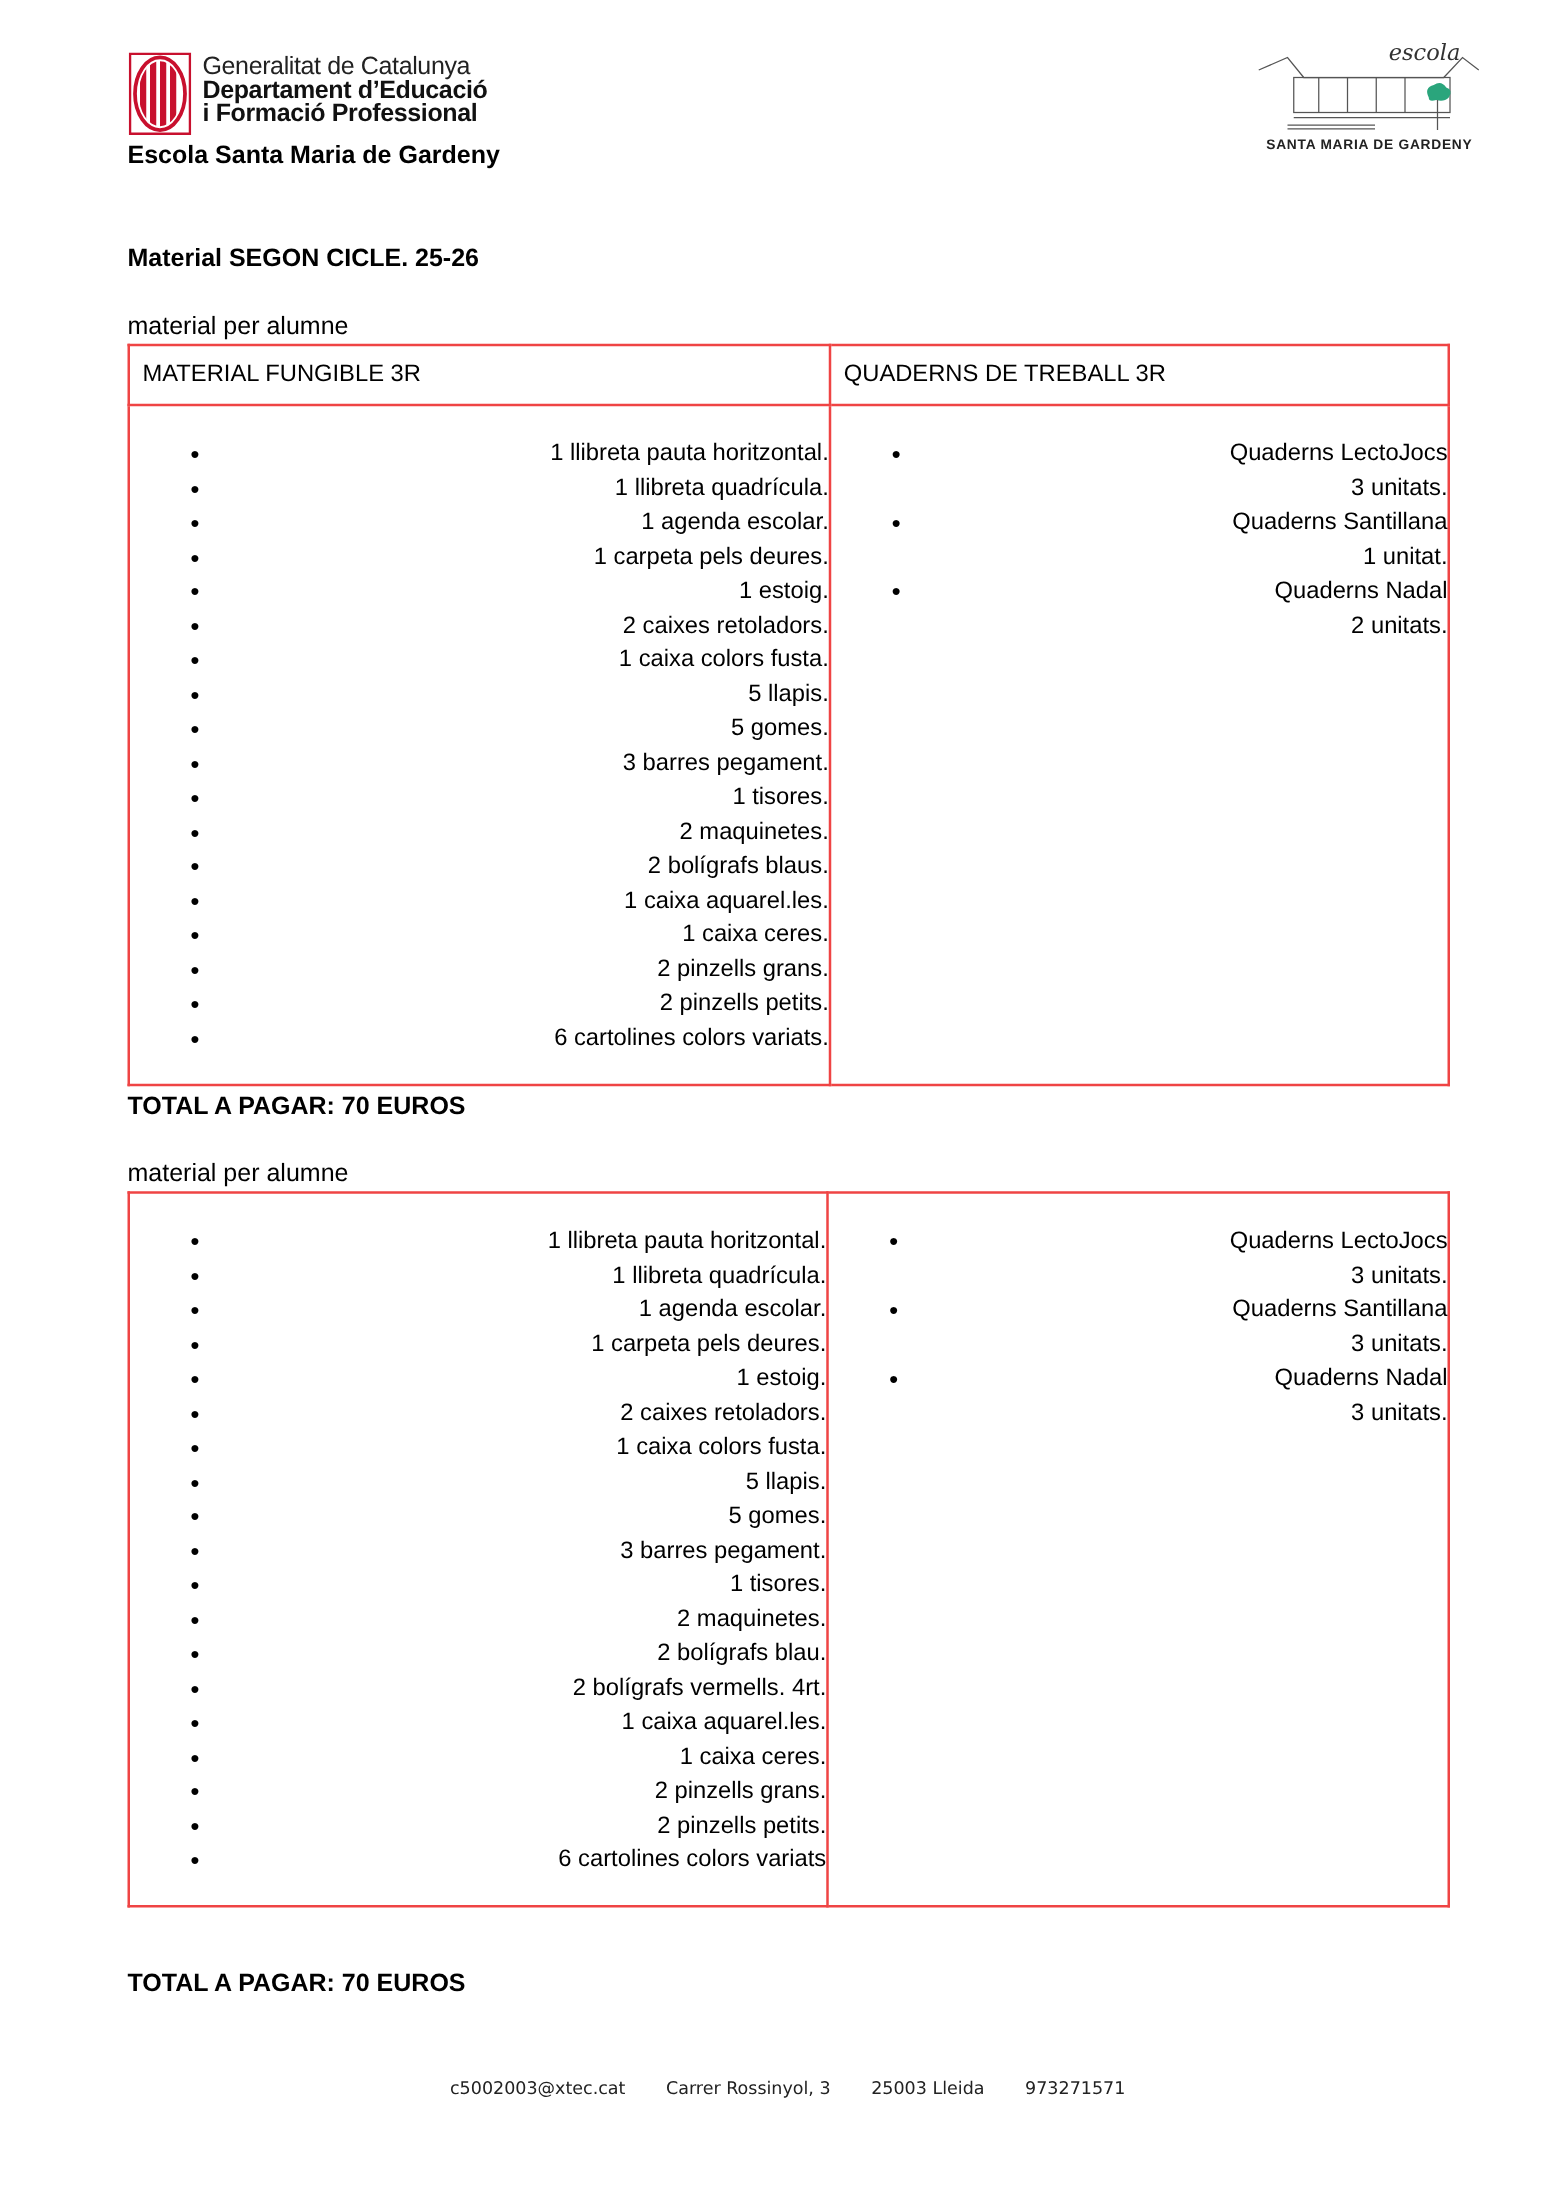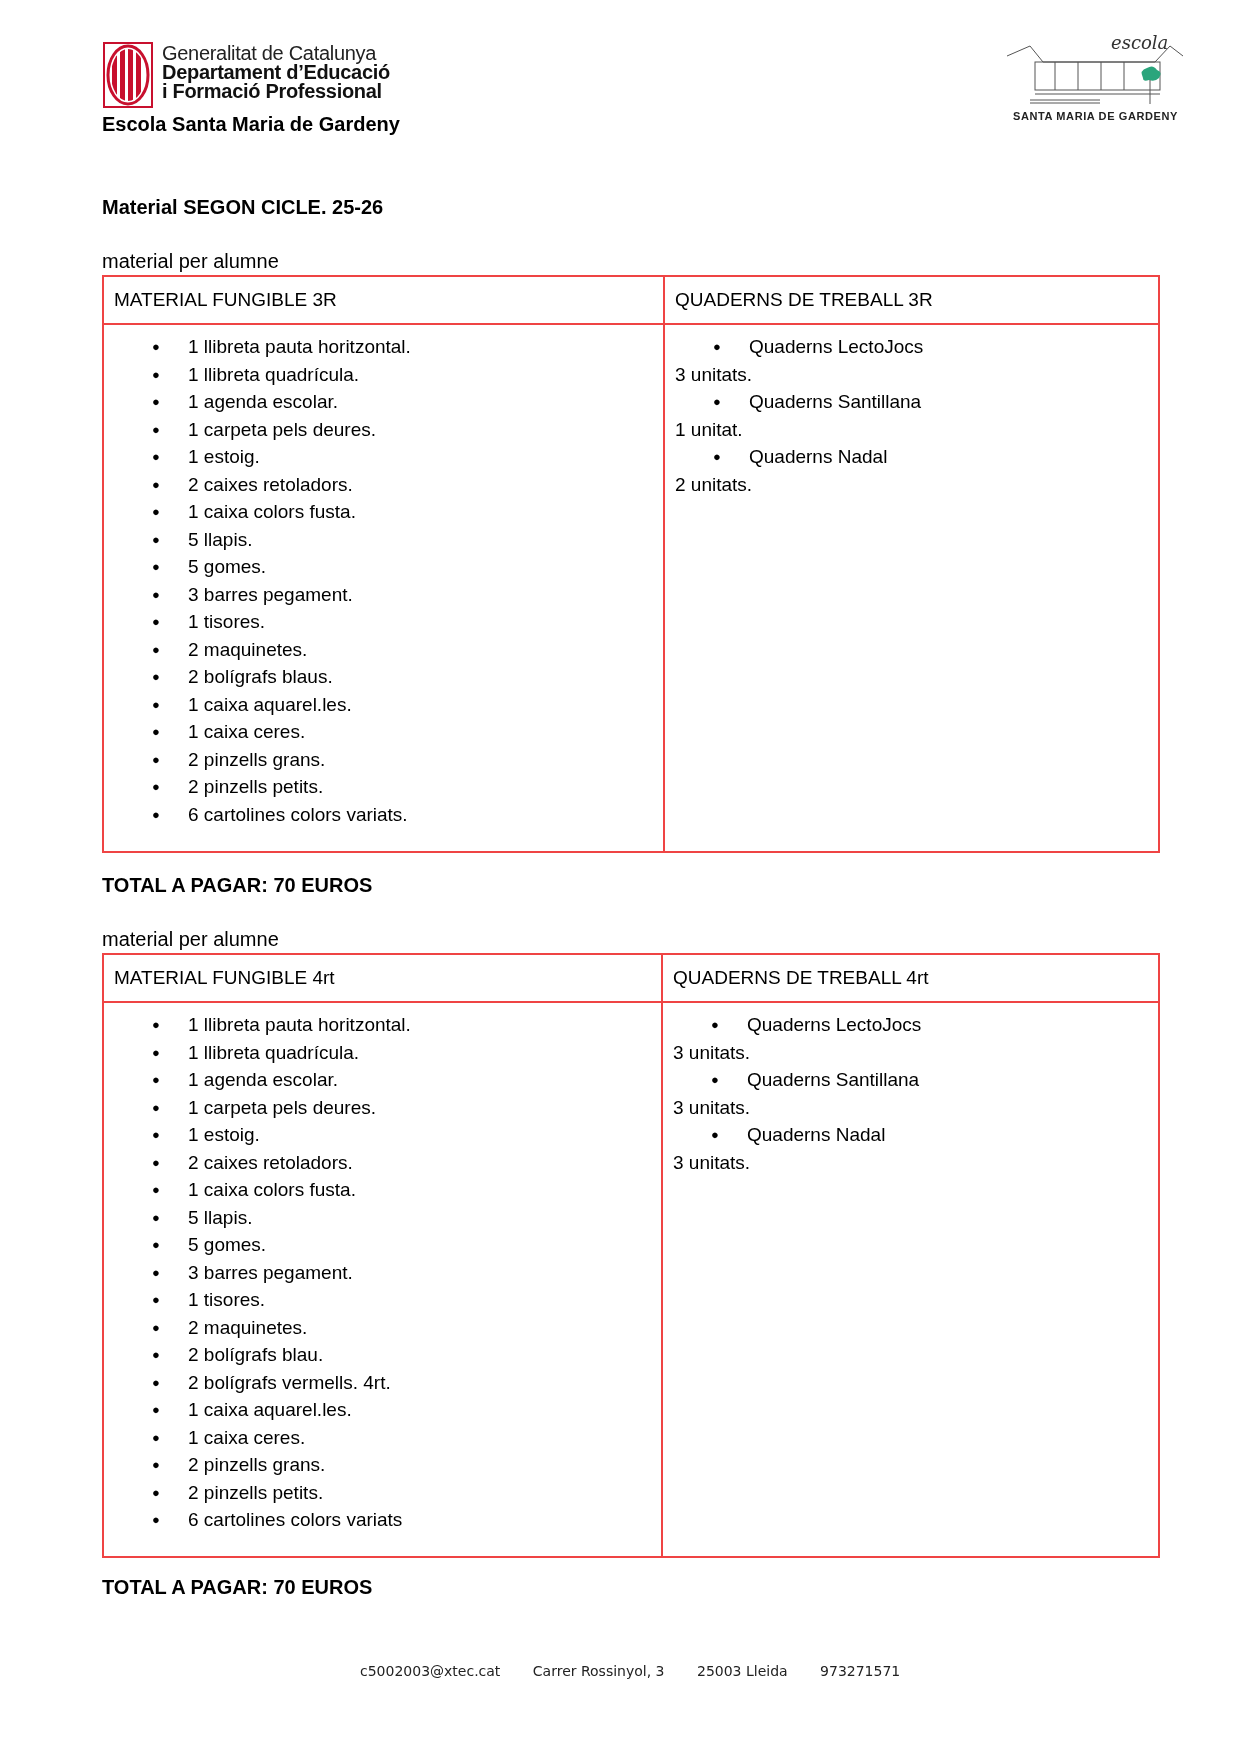--- a/index.html
+++ b/index.html
@@ -21,21 +21,21 @@
     .doc-title { position: absolute; left: 102px; top: 196px; font-size: 20px; font-weight: bold; }
     .section-label { position: absolute; left: 102px; font-size: 20px; font-weight: normal; }
     .total { position: absolute; left: 102px; font-size: 20px; font-weight: bold; }
 
     table.mat {
       position: absolute; left: 102px; width: 1056px; border-collapse: collapse;
       font-size: 19px; table-layout: fixed;
     }
     table.mat td { border: 2px solid #ef4444; vertical-align: top; padding: 0; }
     table.mat td.hd { height: 48px; padding: 12px 10px 0 10px; box-sizing: border-box; }
-    table.mat td.bd { padding-top: 8px; }
+    table.mat td.bd { padding-top: 24px; text-align: right; }
     ul.items { list-style: none; margin: 0; padding: 0 0 0 48px; }
     ul.items li { position: relative; padding-left: 36px; line-height: 27.5px; }
     ul.items li::before { content: "\25CF"; position: absolute; left: 0; font-size: 13px; top: 0; }
     .quad { padding-left: 10px; }
     .quad .q-title { position: relative; padding-left: 74px; line-height: 27.5px; }
     .quad .q-title::before { content: "\25CF"; position: absolute; left: 38px; font-size: 13px; }
     .quad .q-units { line-height: 27.5px; }
 
     .footer { position: absolute; top: 1663px; left: 360px; font-family: "DejaVu Sans", sans-serif; font-size: 14px; color: #222; white-space: nowrap; }
     .footer span { margin-right: 28px; }
@@ -134,24 +134,20 @@
   </table>
 <div class="total" style="top:874px;">TOTAL A PAGAR: 70 EUROS</div>
 
 <div class="section-label" style="top:928px;">material per alumne</div>
 <table class="mat" style="top:953px;">
   <colgroup>
       <col style="width:559px">
       <col style="width:497px">
     </colgroup>
   <tbody>
-      <tr>
-    <td class="hd">MATERIAL FUNGIBLE 4rt</td>
-    <td class="hd">QUADERNS DE TREBALL 4rt</td>
-  </tr>
   <tr>
     <td class="bd" style="height:545px;">
       <ul class="items">
         <li>1 llibreta pauta horitzontal.</li>
         <li>1 llibreta quadrícula.</li>
         <li>1 agenda escolar.</li>
         <li>1 carpeta pels deures.</li>
         <li>1 estoig.</li>
         <li>2 caixes retoladors.</li>
         <li>1 caixa colors fusta.</li>

